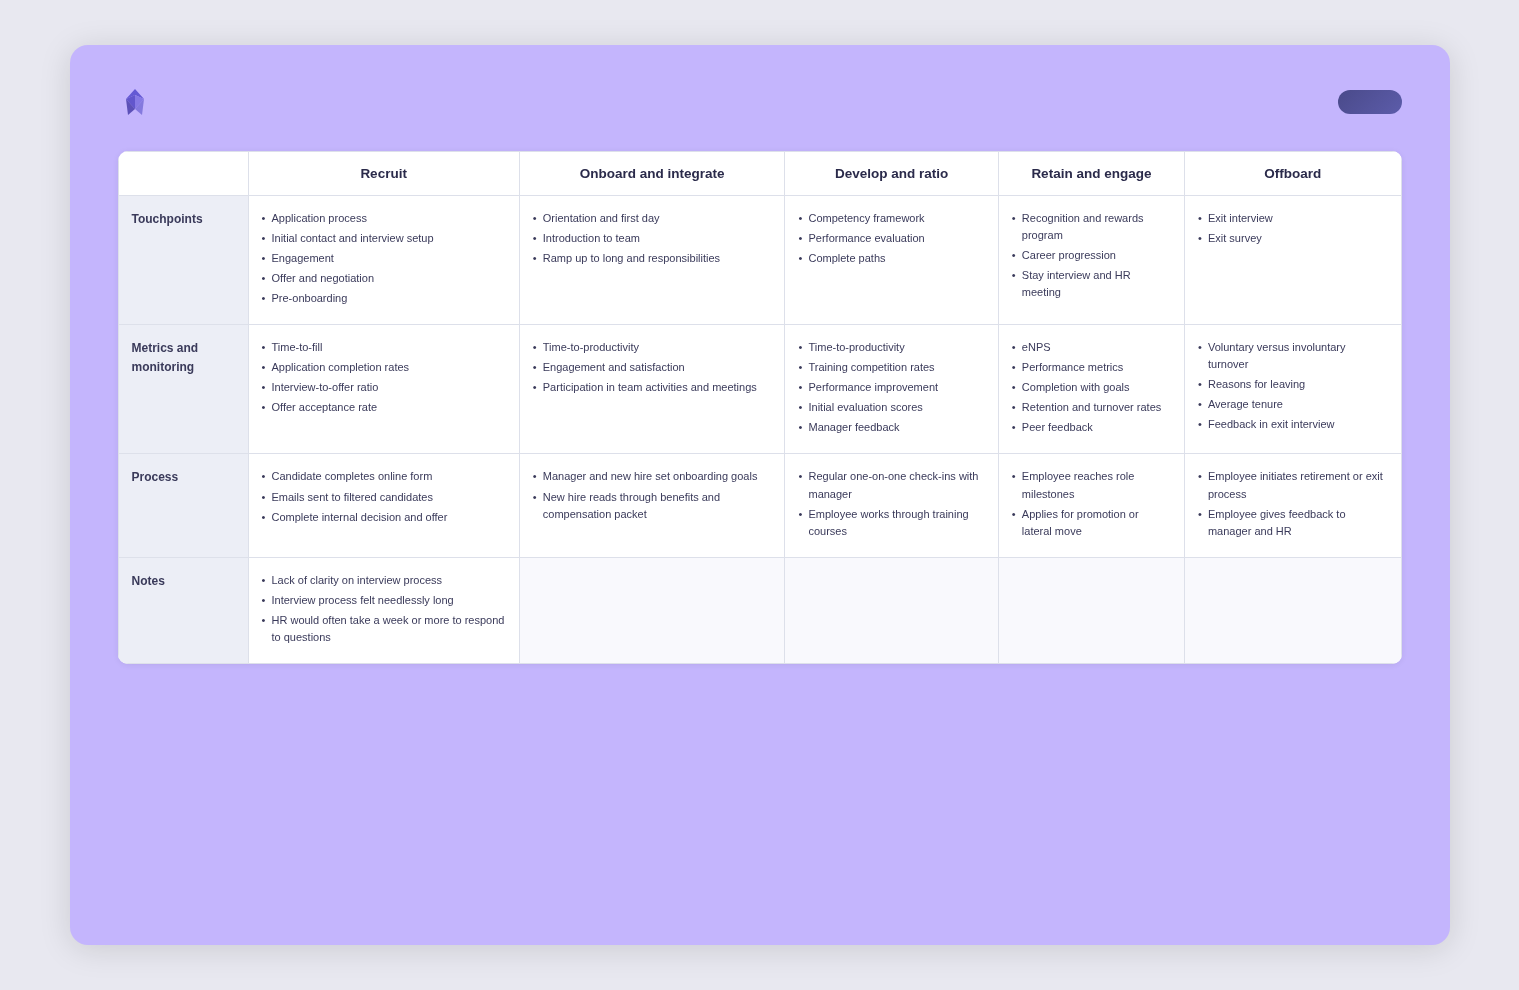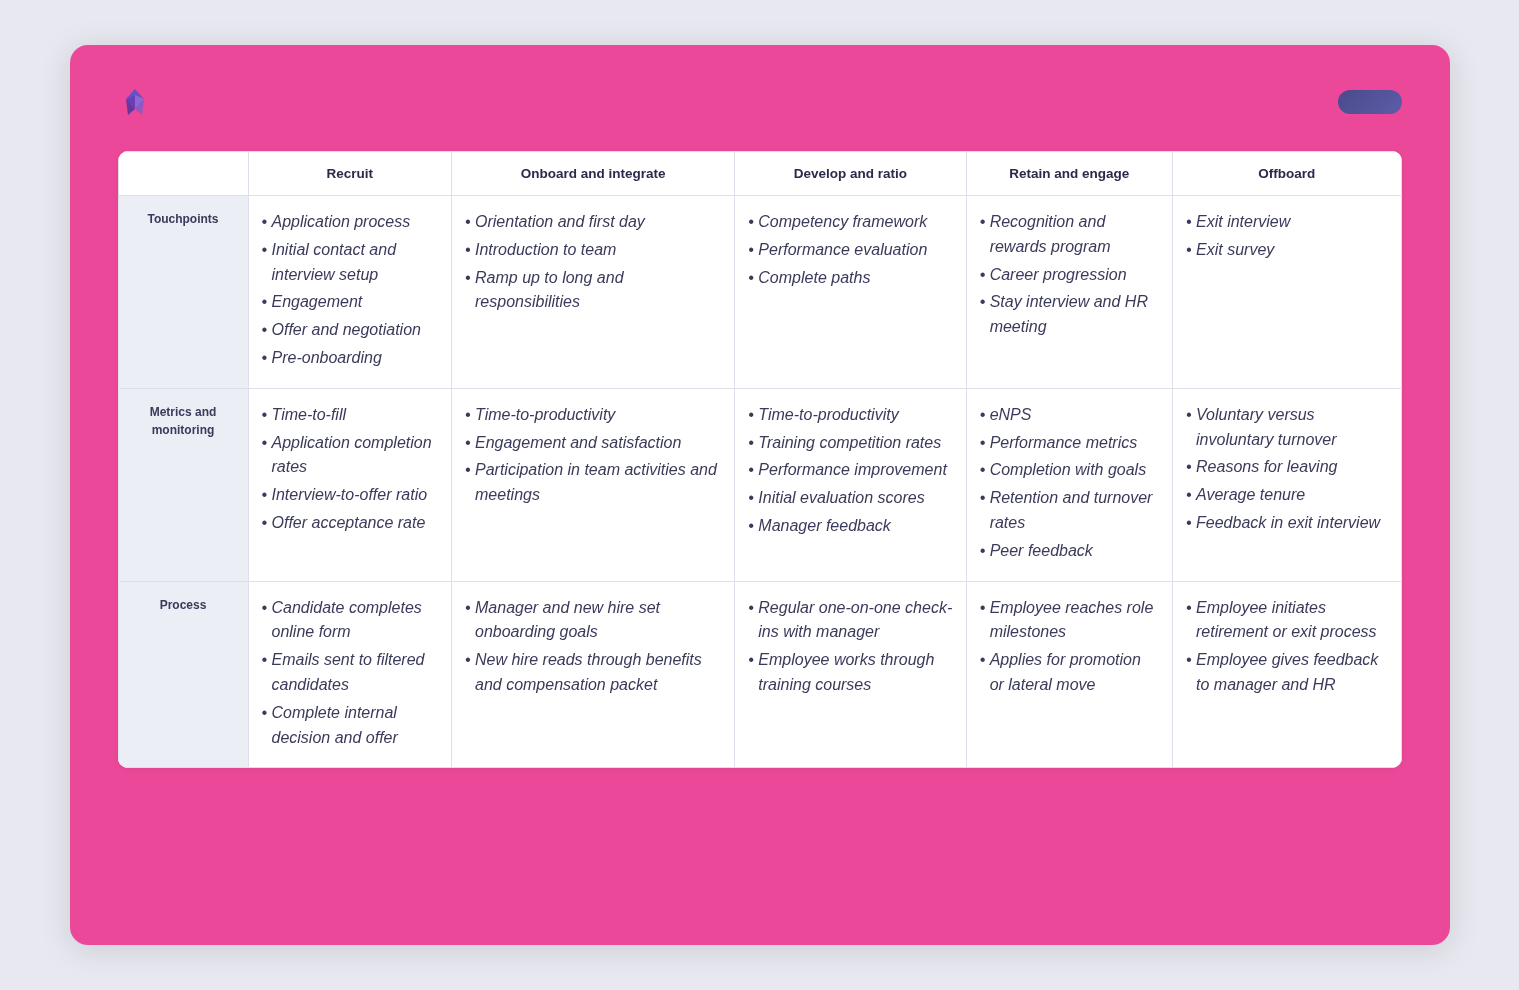--- a/index.html
+++ b/index.html
@@ -5,21 +5,21 @@
     * { margin: 0; padding: 0; box-sizing: border-box; }
     body {
       background: #e8e8f0;
       font-family: -apple-system, BlinkMacSystemFont, 'Segoe UI', sans-serif;
       min-height: 990px;
       display: flex;
       align-items: center;
       justify-content: center;
     }
     .page-wrapper {
-      background: #ec4899;
+      background: #c4b5fd;
       border-radius: 18px;
       padding: 40px 48px 48px 48px;
       width: 1380px;
       min-height: 900px;
       box-shadow: 0 4px 32px rgba(0,0,0,0.13);
     }
     .header {
       display: flex;
       align-items: center;
       justify-content: space-between;
@@ -76,38 +76,36 @@
       border: 1px solid #dde0ea;
       font-size: 12px;
       color: #3a3a5a;
       line-height: 1.55;
     }
     .row-label {
       background: #eceef6;
       font-weight: 700;
       font-size: 13px;
       color: #2a2a4a;
-      text-align: center;
       vertical-align: middle;
       width: 130px;
     }
     .col-header-row th {
       font-weight: 600;
     }
     ul.cell-list {
       list-style: none;
       padding: 0;
     }
     ul.cell-list li {
       padding-left: 10px;
       position: relative;
       margin-bottom: 3px;
-      font-size: 16px;
+      font-size: 11px;
       color: #3a3a5a;
-      font-style: italic;
     }
     ul.cell-list li::before {
       content: '•';
       position: absolute;
       left: 0;
       color: #3a3a5a;
     }
     .empty-cell {
       background: #f9f9fd;
     }
@@ -253,15 +251,29 @@
               <li>Applies for promotion or lateral move</li>
             </ul>
           </td>
           <td>
             <ul class="cell-list">
               <li>Employee initiates retirement or exit process</li>
               <li>Employee gives feedback to manager and HR</li>
             </ul>
           </td>
         </tr>
+        <tr>
+          <td class="row-label">Notes</td>
+          <td>
+            <ul class="cell-list">
+              <li>Lack of clarity on interview process</li>
+              <li>Interview process felt needlessly long</li>
+              <li>HR would often take a week or more to respond to questions</li>
+            </ul>
+          </td>
+          <td class="empty-cell"></td>
+          <td class="empty-cell"></td>
+          <td class="empty-cell"></td>
+          <td class="empty-cell"></td>
+        </tr>
       </tbody>
   </table>
 </div>
 
 </body></html>

